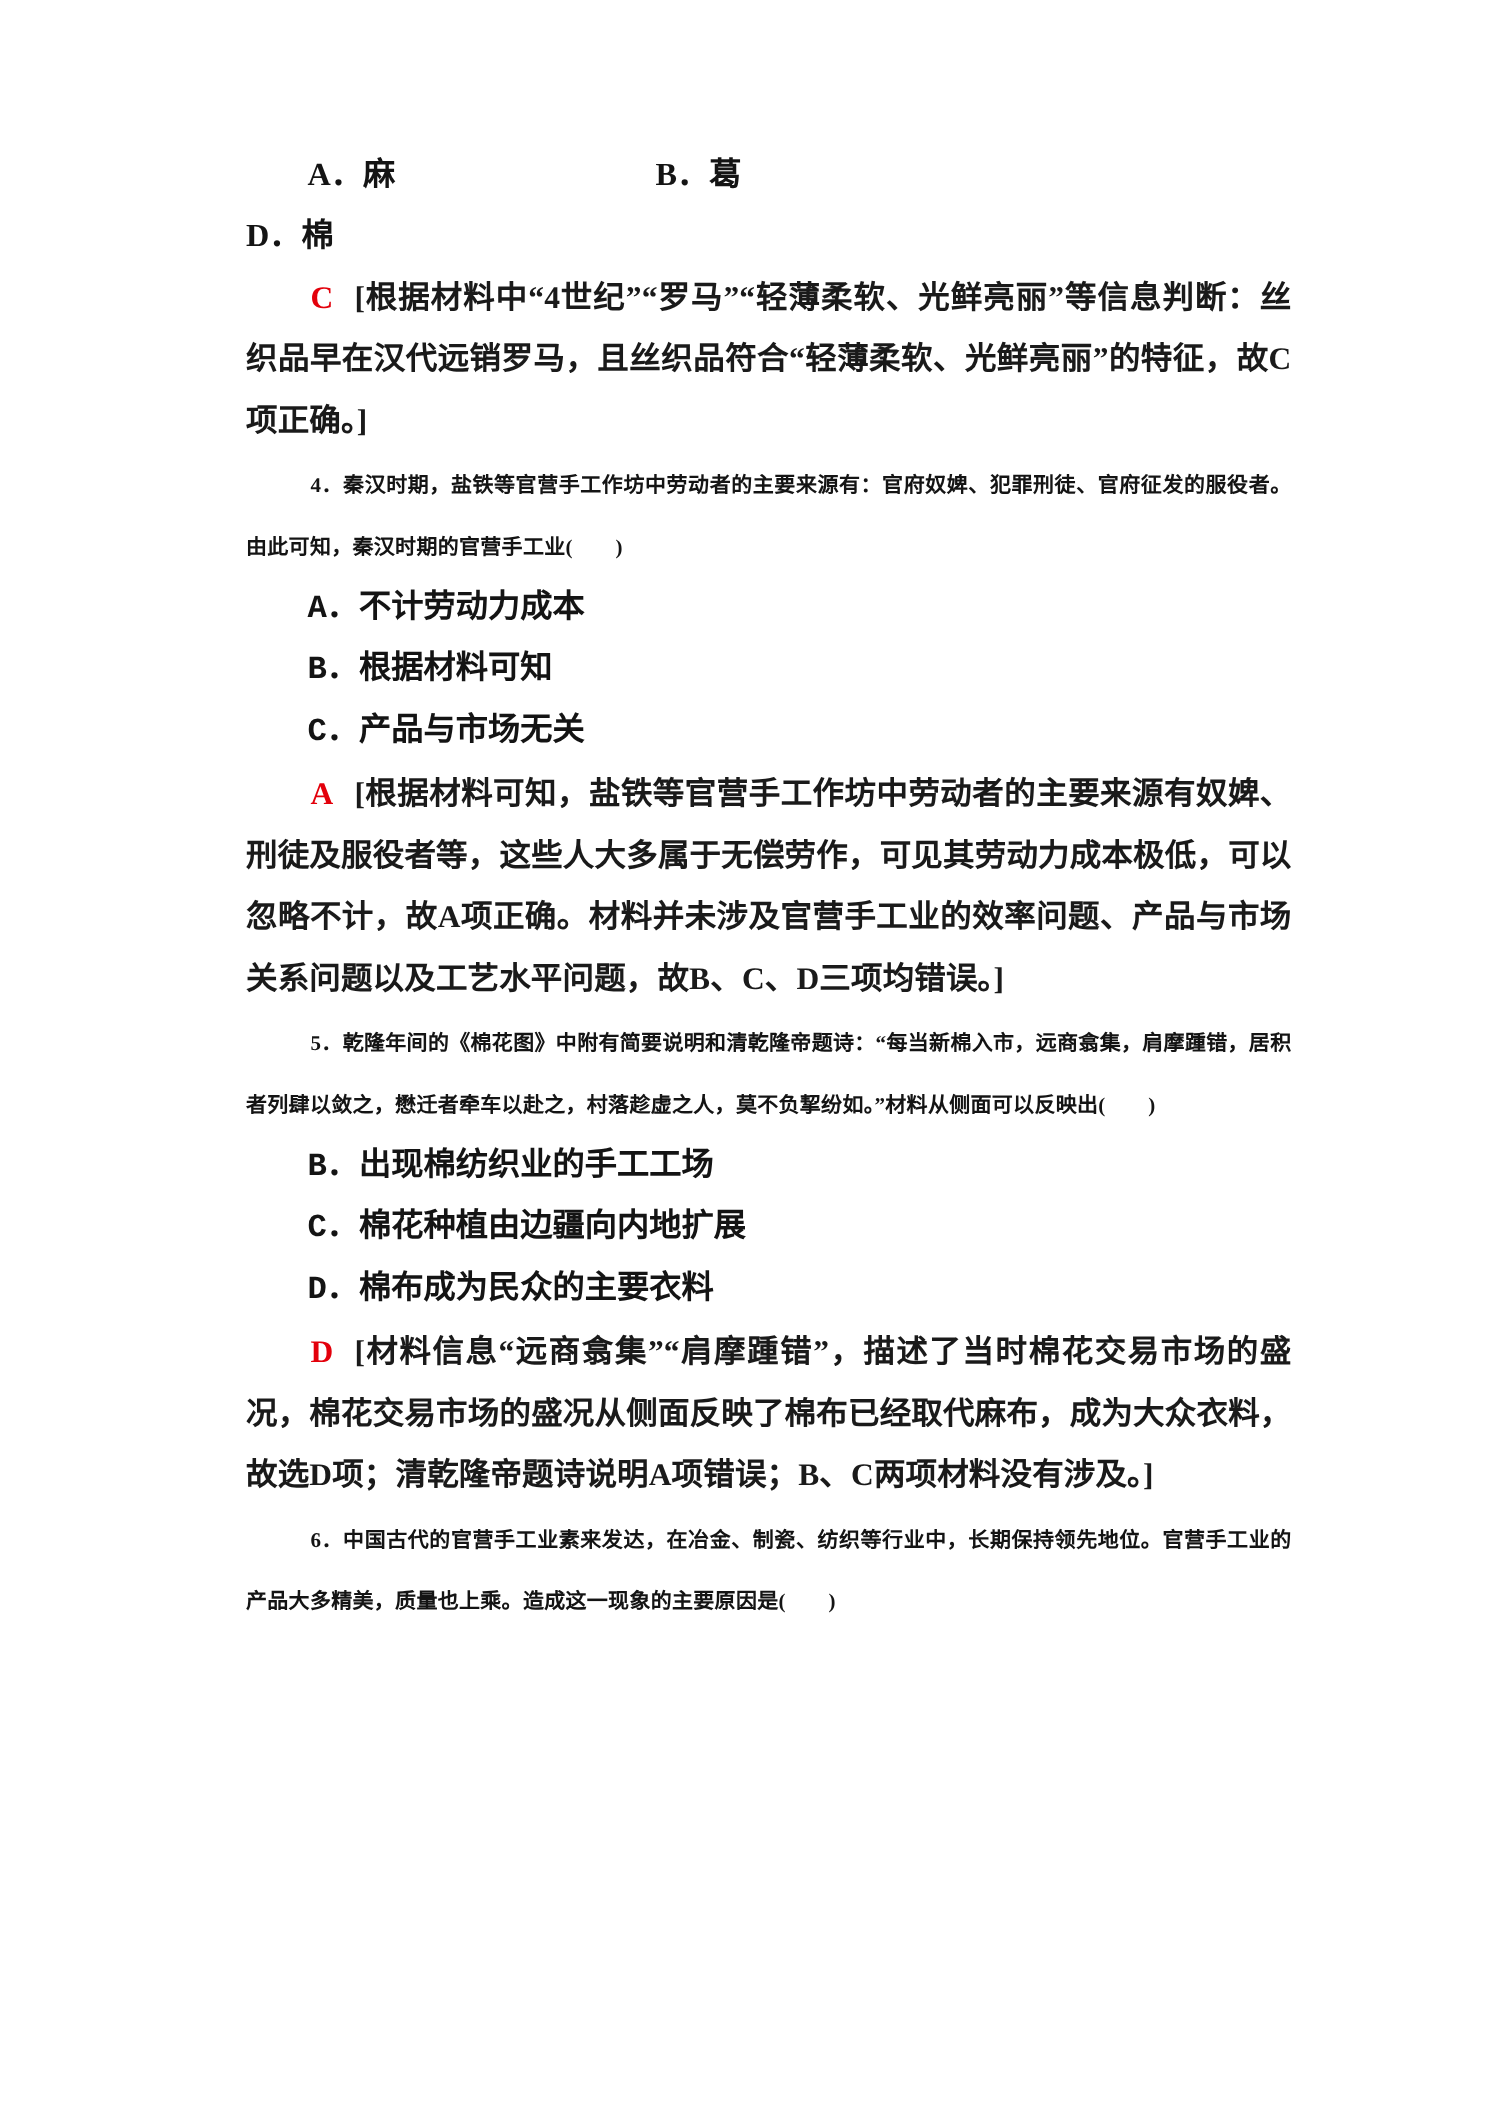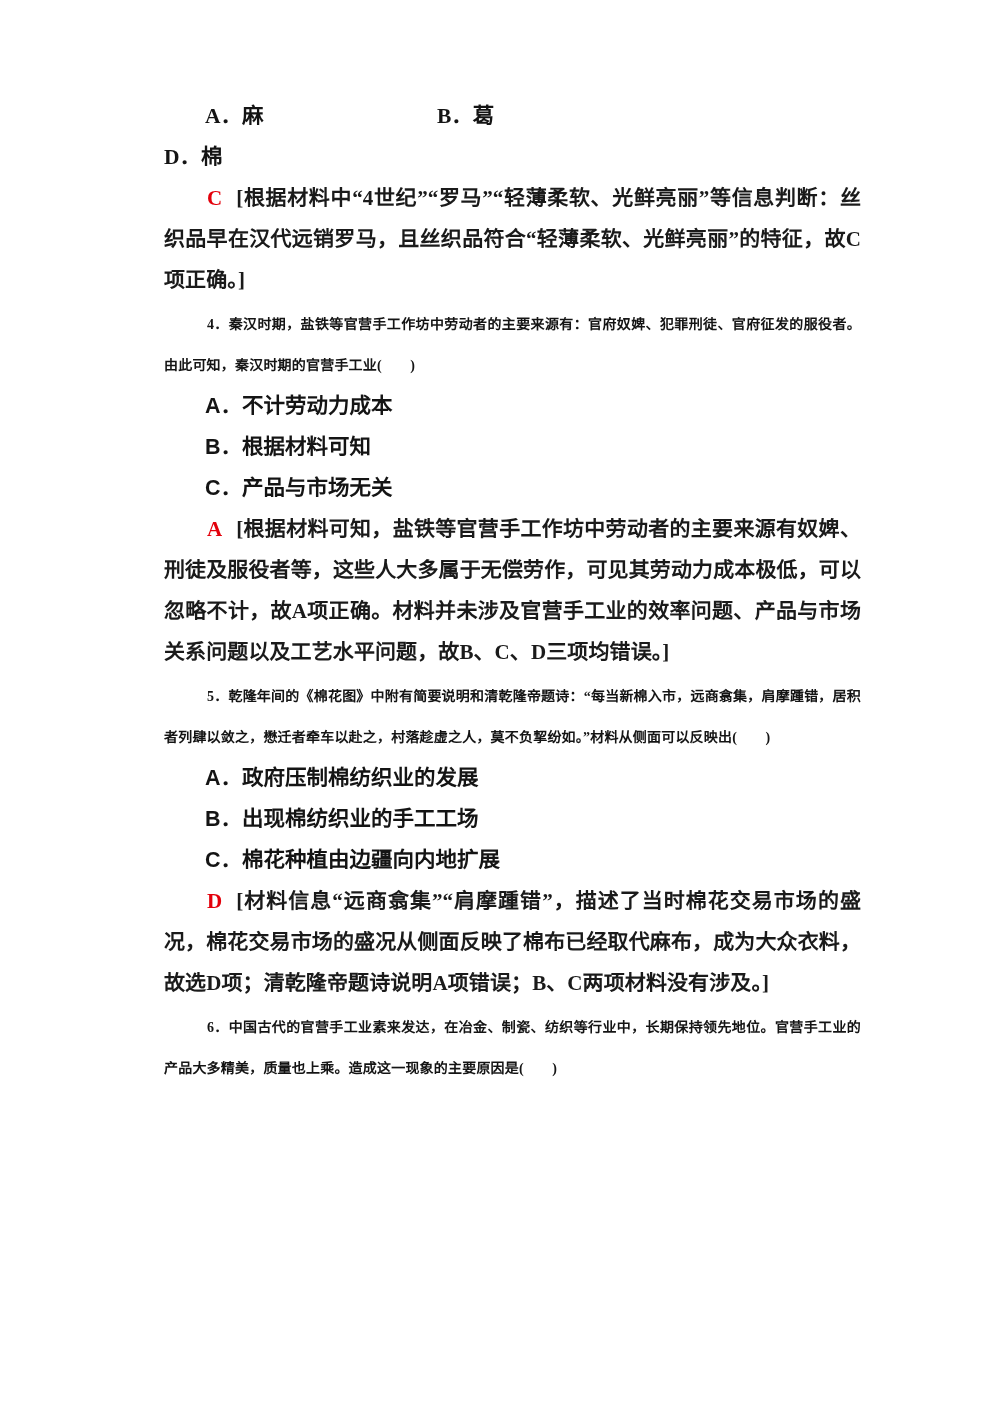--- a/index.html
+++ b/index.html
@@ -84,21 +84,21 @@
     font-family: "Liberation Serif", "DejaVu Serif", serif;
     font-weight: bold;
     font-size: 21.5px;
     color: #141414;
   }
   .opt-col.left  { width: 273px; padding-left: 41px; box-sizing: border-box; }
   .opt-col.right { padding-left: 0; }
 
   
   .opt-line {
-    font-family: Liberation Sans, sans-serif;
+    font-family: Liberation Mono, monospace;
     font-weight: bold;
     font-size: 21.5px;
     line-height: 41px;
     color: #141414;
     padding-left: 41px;
   }
 
   .spacer-s { height: 3px; }
 </style>
 </head>
@@ -122,23 +122,23 @@
     <p class="block q-text q-stem">4．秦汉时期，盐铁等官营手工作坊中劳动者的主要来源有：官府奴婢、犯罪刑徒、官府征发的服役者。由此可知，秦汉时期的官营手工业(　　)</p>
     <div class="opt-line">A．不计劳动力成本</div>
     <div class="opt-line">B．根据材料可知</div>
     <div class="opt-line">C．产品与市场无关</div>
 
     <p class="block exp-text"><span class="ans">A</span><span>[根据材料可知，盐铁等官营手工作坊中劳动者的主要来源有奴婢、刑徒及服役者等，这些人大多属于无偿劳作，可见其劳动力成本极低，可以忽略不计，故A项正确。材料并未涉及官营手工业的效率问题、产品与市场关系问题以及工艺水平问题，故B、C、D三项均错误。]</span></p>
 
     <div class="spacer-s"></div>
 
     <p class="block q-text q-stem">5．乾隆年间的《棉花图》中附有简要说明和清乾隆帝题诗：“每当新棉入市，远商翕集，肩摩踵错，居积者列肆以敛之，懋迁者牵车以赴之，村落趁虚之人，莫不负挈纷如。”材料从侧面可以反映出(　　)</p>
-    <div class="opt-line">A．政府压制棉纺织业的发展</div>
     <div class="opt-line">B．出现棉纺织业的手工工场</div>
     <div class="opt-line">C．棉花种植由边疆向内地扩展</div>
+    <div class="opt-line">D．棉布成为民众的主要衣料</div>
 
     <p class="block exp-text"><span class="ans">D</span><span>[材料信息“远商翕集”“肩摩踵错”，描述了当时棉花交易市场的盛况，棉花交易市场的盛况从侧面反映了棉布已经取代麻布，成为大众衣料，故选D项；清乾隆帝题诗说明A项错误；B、C两项材料没有涉及。]</span></p>
 
     <div class="spacer-s"></div>
 
     <p class="block q-text q-stem">6．中国古代的官营手工业素来发达，在冶金、制瓷、纺织等行业中，长期保持领先地位。官营手工业的产品大多精美，质量也上乘。造成这一现象的主要原因是(　　)</p>
 
   </div>
 </div>
 

